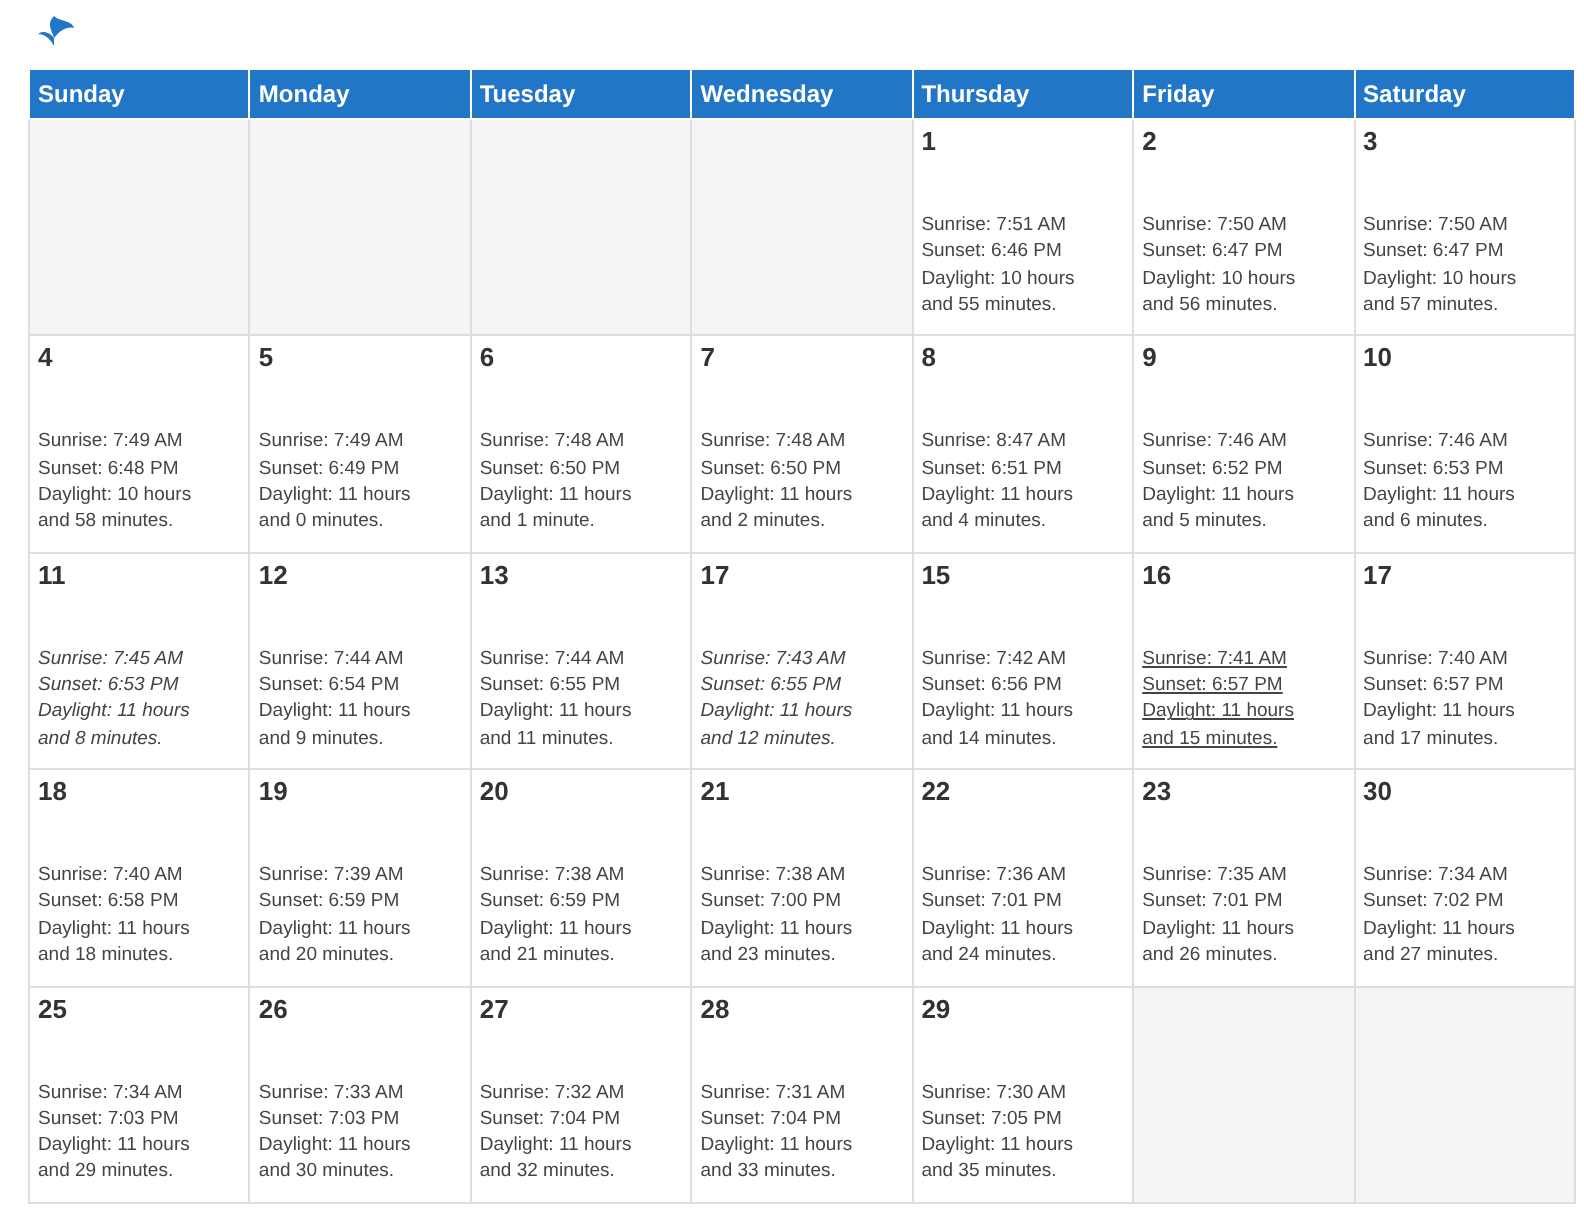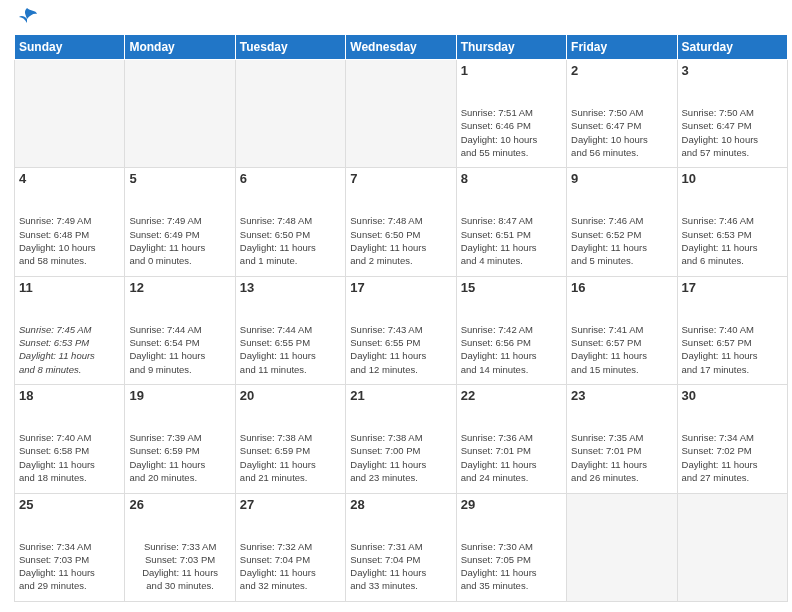--- a/index.html
+++ b/index.html
@@ -228,35 +228,35 @@
           </td>
           <td>
             <span class="day-num">13</span>
             <div class="day-info" style="white-space: pre-line;">Sunrise: 7:44 AM
 Sunset: 6:55 PM
 Daylight: 11 hours
 and 11 minutes.</div>
           </td>
           <td>
             <span class="day-num">17</span>
-            <div class="day-info" style="white-space: pre-line;">Sunrise: 7:43 AM
+            <div class="day-info" style="white-space: pre-line; font-style: italic;">Sunrise: 7:43 AM
 Sunset: 6:55 PM
 Daylight: 11 hours
 and 12 minutes.</div>
           </td>
           <td>
             <span class="day-num">15</span>
             <div class="day-info" style="white-space: pre-line;">Sunrise: 7:42 AM
 Sunset: 6:56 PM
 Daylight: 11 hours
 and 14 minutes.</div>
           </td>
           <td>
             <span class="day-num">16</span>
-            <div class="day-info" style="white-space: pre-line;">Sunrise: 7:41 AM
+            <div class="day-info" style="white-space: pre-line; text-decoration: underline;">Sunrise: 7:41 AM
 Sunset: 6:57 PM
 Daylight: 11 hours
 and 15 minutes.</div>
           </td>
           <td>
             <span class="day-num">17</span>
             <div class="day-info" style="white-space: pre-line;">Sunrise: 7:40 AM
 Sunset: 6:57 PM
 Daylight: 11 hours
 and 17 minutes.</div>
@@ -316,21 +316,21 @@
         <tr>
           <td>
             <span class="day-num">25</span>
             <div class="day-info" style="white-space: pre-line;">Sunrise: 7:34 AM
 Sunset: 7:03 PM
 Daylight: 11 hours
 and 29 minutes.</div>
           </td>
           <td>
             <span class="day-num">26</span>
-            <div class="day-info" style="white-space: pre-line; text-align: center;">Sunrise: 7:33 AM
+            <div class="day-info" style="white-space: pre-line;">Sunrise: 7:33 AM
 Sunset: 7:03 PM
 Daylight: 11 hours
 and 30 minutes.</div>
           </td>
           <td>
             <span class="day-num">27</span>
             <div class="day-info" style="white-space: pre-line;">Sunrise: 7:32 AM
 Sunset: 7:04 PM
 Daylight: 11 hours
 and 32 minutes.</div>

